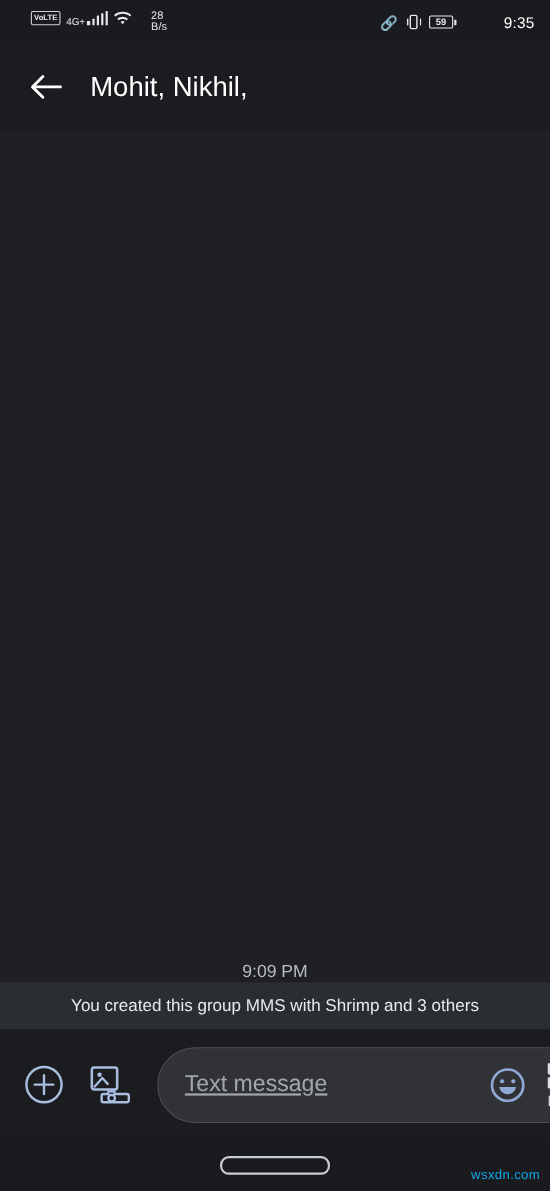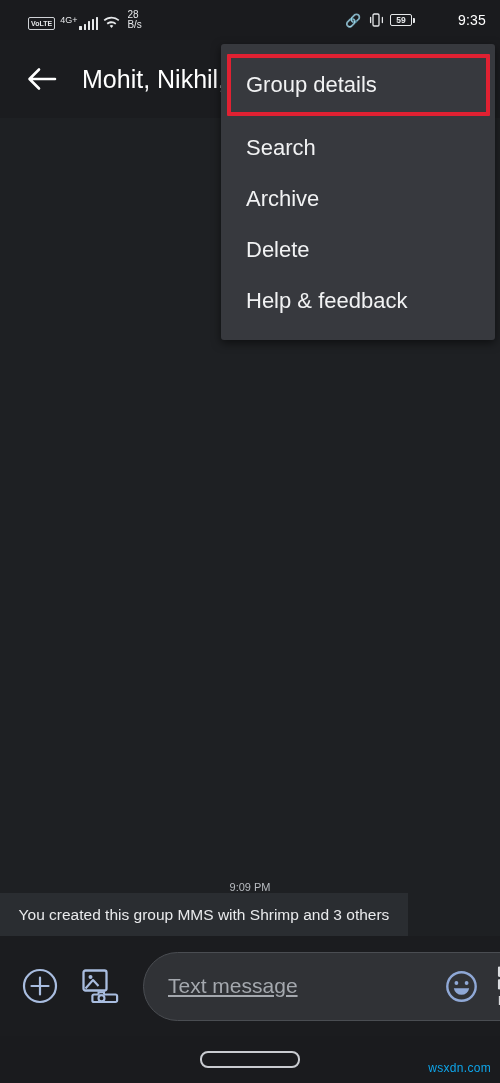--- a/index.html
+++ b/index.html
@@ -26,21 +26,21 @@
     width: 500px;
     height: 40px;
     background: #1a1b1e;
     display: flex;
     align-items: center;
     box-sizing: border-box;
     padding: 0 14px 0 28px;
   }
   .status-left {
     display: flex;
-    align-items: flex-end;
+    align-items: flex-start;
     gap: 5px;
   }
   .status-right {
     margin-left: auto;
     display: flex;
     align-items: center;
     gap: 7px;
   }
   .volte-badge {
     border: 1.5px solid #cfd2d6;
@@ -75,21 +75,21 @@
   .sig-bars i:nth-child(1) { height: 4px; }
   .sig-bars i:nth-child(2) { height: 6.5px; }
   .sig-bars i:nth-child(3) { height: 9px; }
   .sig-bars i:nth-child(4) { height: 11.5px; }
   .sig-bars i:nth-child(5) { height: 13px; }
   .speed {
     font-size: 10px;
     line-height: 10px;
     color: #e6e8ea;
     text-align: left;
-    margin-left: 2px;
+    margin-left: 12px;
   }
   .speed span { display: block; }
   .bt-icon { font-size: 13px; color: #e6e8ea; line-height: 1; }
   .battery {
     display: flex;
     align-items: center;
     justify-content: space-between;
   }
   .batt-body {
     width: 22px;
@@ -186,28 +186,28 @@
     width: 500px;
     bottom: 147px;
     background: #1e2023;
   }
   .day-stamp {
     position: absolute;
     left: 0;
     bottom: 43px;
     width: 500px;
     text-align: center;
-    font-size: 11px;
+    font-size: 16px;
     color: #b9bcc1;
   }
   .system-banner {
     position: absolute;
     left: 0;
     bottom: 0;
-    width: 408px;
+    width: 500px;
     height: 43px;
     background: #2a2d31;
     display: flex;
     align-items: center;
     justify-content: center;
     font-size: 15.5px;
     color: #e9eaec;
     margin-top: 33px;
   }
 
@@ -357,37 +357,20 @@
       </svg>
     </div>
     <div class="thread-title">Mohit, Nikhil,</div>
   </div>
 
   <div class="convo">
     <div class="day-stamp">9:09 PM</div>
     <div class="system-banner">You created this group MMS with Shrimp  and 3 others</div>
   </div>
 
-  <div class="menu">
-    <div class="menu-item highlight">
-      <span>Group details</span>
-    </div>
-    <div class="menu-item">
-      <span>Search</span>
-    </div>
-    <div class="menu-item">
-      <span>Archive</span>
-    </div>
-    <div class="menu-item">
-      <span>Delete</span>
-    </div>
-    <div class="menu-item">
-      <span>Help &amp; feedback</span>
-    </div>
-  </div>
 
   <div class="composer">
     <div class="comp-icon plus">
       <svg width="38" height="38" viewBox="0 0 38 38">
         <circle cx="19" cy="19" r="16" fill="none" stroke="#a9bde0" stroke-width="2.2"></circle>
         <path d="M19 10.5v17M10.5 19h17" stroke="#a9bde0" stroke-width="2.2" stroke-linecap="round"></path>
       </svg>
     </div>
 
     <div class="comp-icon gallery">

